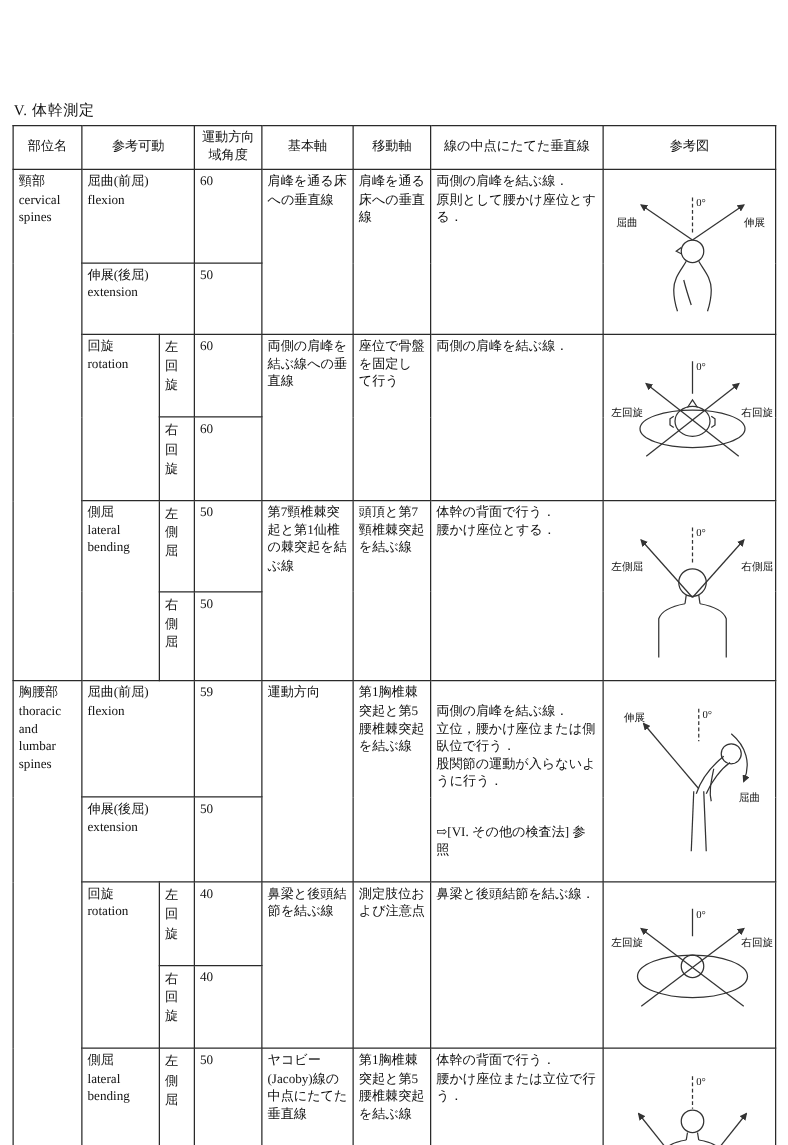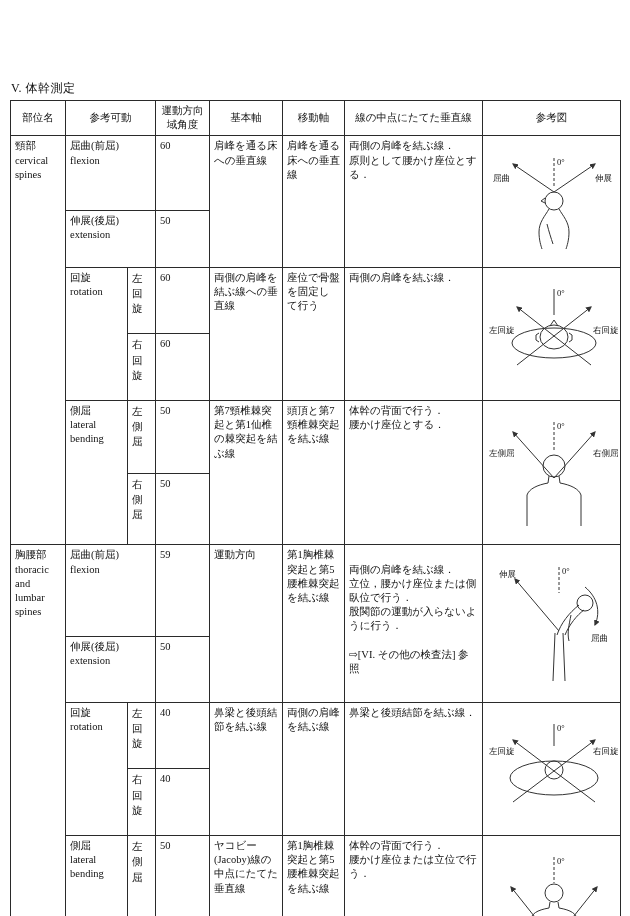--- a/index.html
+++ b/index.html
@@ -25,21 +25,21 @@
     white-space:pre-line;
     overflow:hidden;
   }
   .rom th { text-align:center; vertical-align:middle; }
   .part-cell { text-align:center; vertical-align:middle; }
   .rom-val { text-align:center; }
   .vcell { text-align:center; padding:5px 0 0 0; }
   .vcell span { display:inline-block; width:1em; word-break:break-all; line-height:1.45; }
   .fig-cell { padding:1px; text-align:center; vertical-align:middle; }
   .fig-cell svg { display:block; margin:0 auto; }
-  .note { }
+  .note { margin-top:12px; }
   .sk { stroke:#333; stroke-width:1; fill:none; }
   .dash { stroke-dasharray:3,2; }
   .ft { font-size:8.5px; fill:#111; stroke:none; }
 </style>
 </head>
 <body>
 
 <svg width="0" height="0" style="position:absolute" aria-hidden="true">
   <defs>
     <marker id="arrow" viewBox="0 0 10 10" refX="8" refY="5" markerWidth="6" markerHeight="6" orient="auto-start-reverse">
@@ -216,21 +216,21 @@
     <td colspan="2">伸展(後屈)
 extension</td>
     <td class="rom-val">50</td>
   </tr>
 
   <tr style="height:51px">
     <td rowspan="2">回旋 rotation</td>
     <td class="vcell"><span>左回旋</span></td>
     <td class="rom-val">40</td>
     <td rowspan="2">鼻梁と後頭結節を結ぶ線</td>
-    <td rowspan="2">両側の肩峰を結ぶ線</td>
+    <td rowspan="2">測定肢位および注意点</td>
     <td rowspan="2">鼻梁と後頭結節を結ぶ線．</td>
     <td class="fig-cell" rowspan="2">
       <svg width="134" height="98" viewBox="0 0 134 98">
         <line class="sk" x1="67" y1="4" x2="67" y2="26"></line>
         <text class="ft" x="70" y="11">0°</text>
         <line class="sk" x1="108" y1="82" x2="26" y2="20" marker-end="url(#arrow)"></line>
         <line class="sk" x1="26" y1="82" x2="108" y2="20" marker-end="url(#arrow)"></line>
         <text class="ft" x="2" y="34">左回旋</text>
         <text class="ft" x="106" y="34">右回旋</text>
         <g class="sk">

